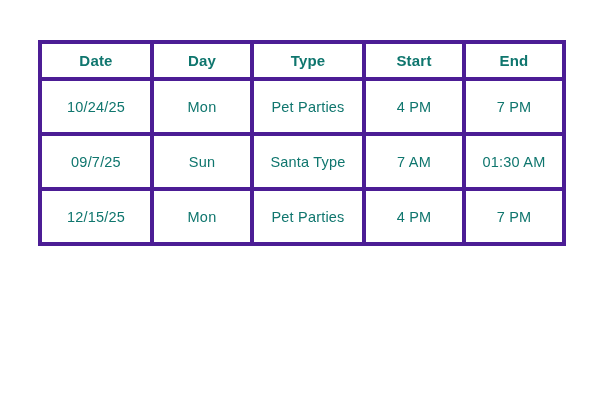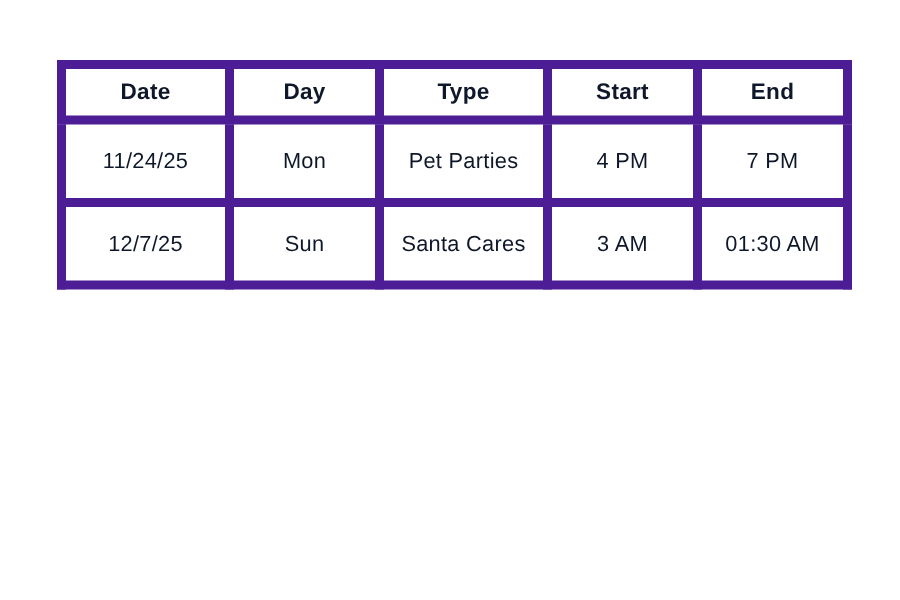--- a/index.html
+++ b/index.html
@@ -22,24 +22,24 @@
   .schedule-table {
     position: absolute;
     left: 38px;
     top: 40px;
     width: 524px;
     border-collapse: collapse;
     table-layout: fixed;
   }
   .schedule-table td,
   .schedule-table th {
-    border: 6px solid #4c1d95;
+    border: 4px solid #4c1d95;
     text-align: center;
     vertical-align: middle;
-    color: #0f172a;
+    color: #0f766e;
     font-weight: normal;
     font-size: 14.5px;
     height: 55px;
     padding: 0 4px;
     box-sizing: border-box;
     letter-spacing: 0.2px;
   }
   .schedule-table thead th {
     font-weight: bold;
     font-size: 15px;
@@ -60,28 +60,35 @@
       <tr>
         <th class="col-date">Date</th>
         <th class="col-day">Day</th>
         <th class="col-type">Type</th>
         <th class="col-start">Start</th>
         <th class="col-end">End</th>
       </tr>
     </thead>
     <tbody>
       <tr>
-        <td>11/24/25</td>
+        <td>10/24/25</td>
         <td>Mon</td>
         <td>Pet Parties</td>
         <td>4 PM</td>
         <td>7 PM</td>
       </tr>
       <tr>
-        <td>12/7/25</td>
+        <td>09/7/25</td>
         <td>Sun</td>
-        <td>Santa Cares</td>
-        <td>3 AM</td>
+        <td>Santa Type</td>
+        <td>7 AM</td>
         <td>01:30 AM</td>
+      </tr>
+      <tr>
+        <td>12/15/25</td>
+        <td>Mon</td>
+        <td>Pet Parties</td>
+        <td>4 PM</td>
+        <td>7 PM</td>
       </tr>
     </tbody>
   </table>
 </div>
 
 </body></html>

